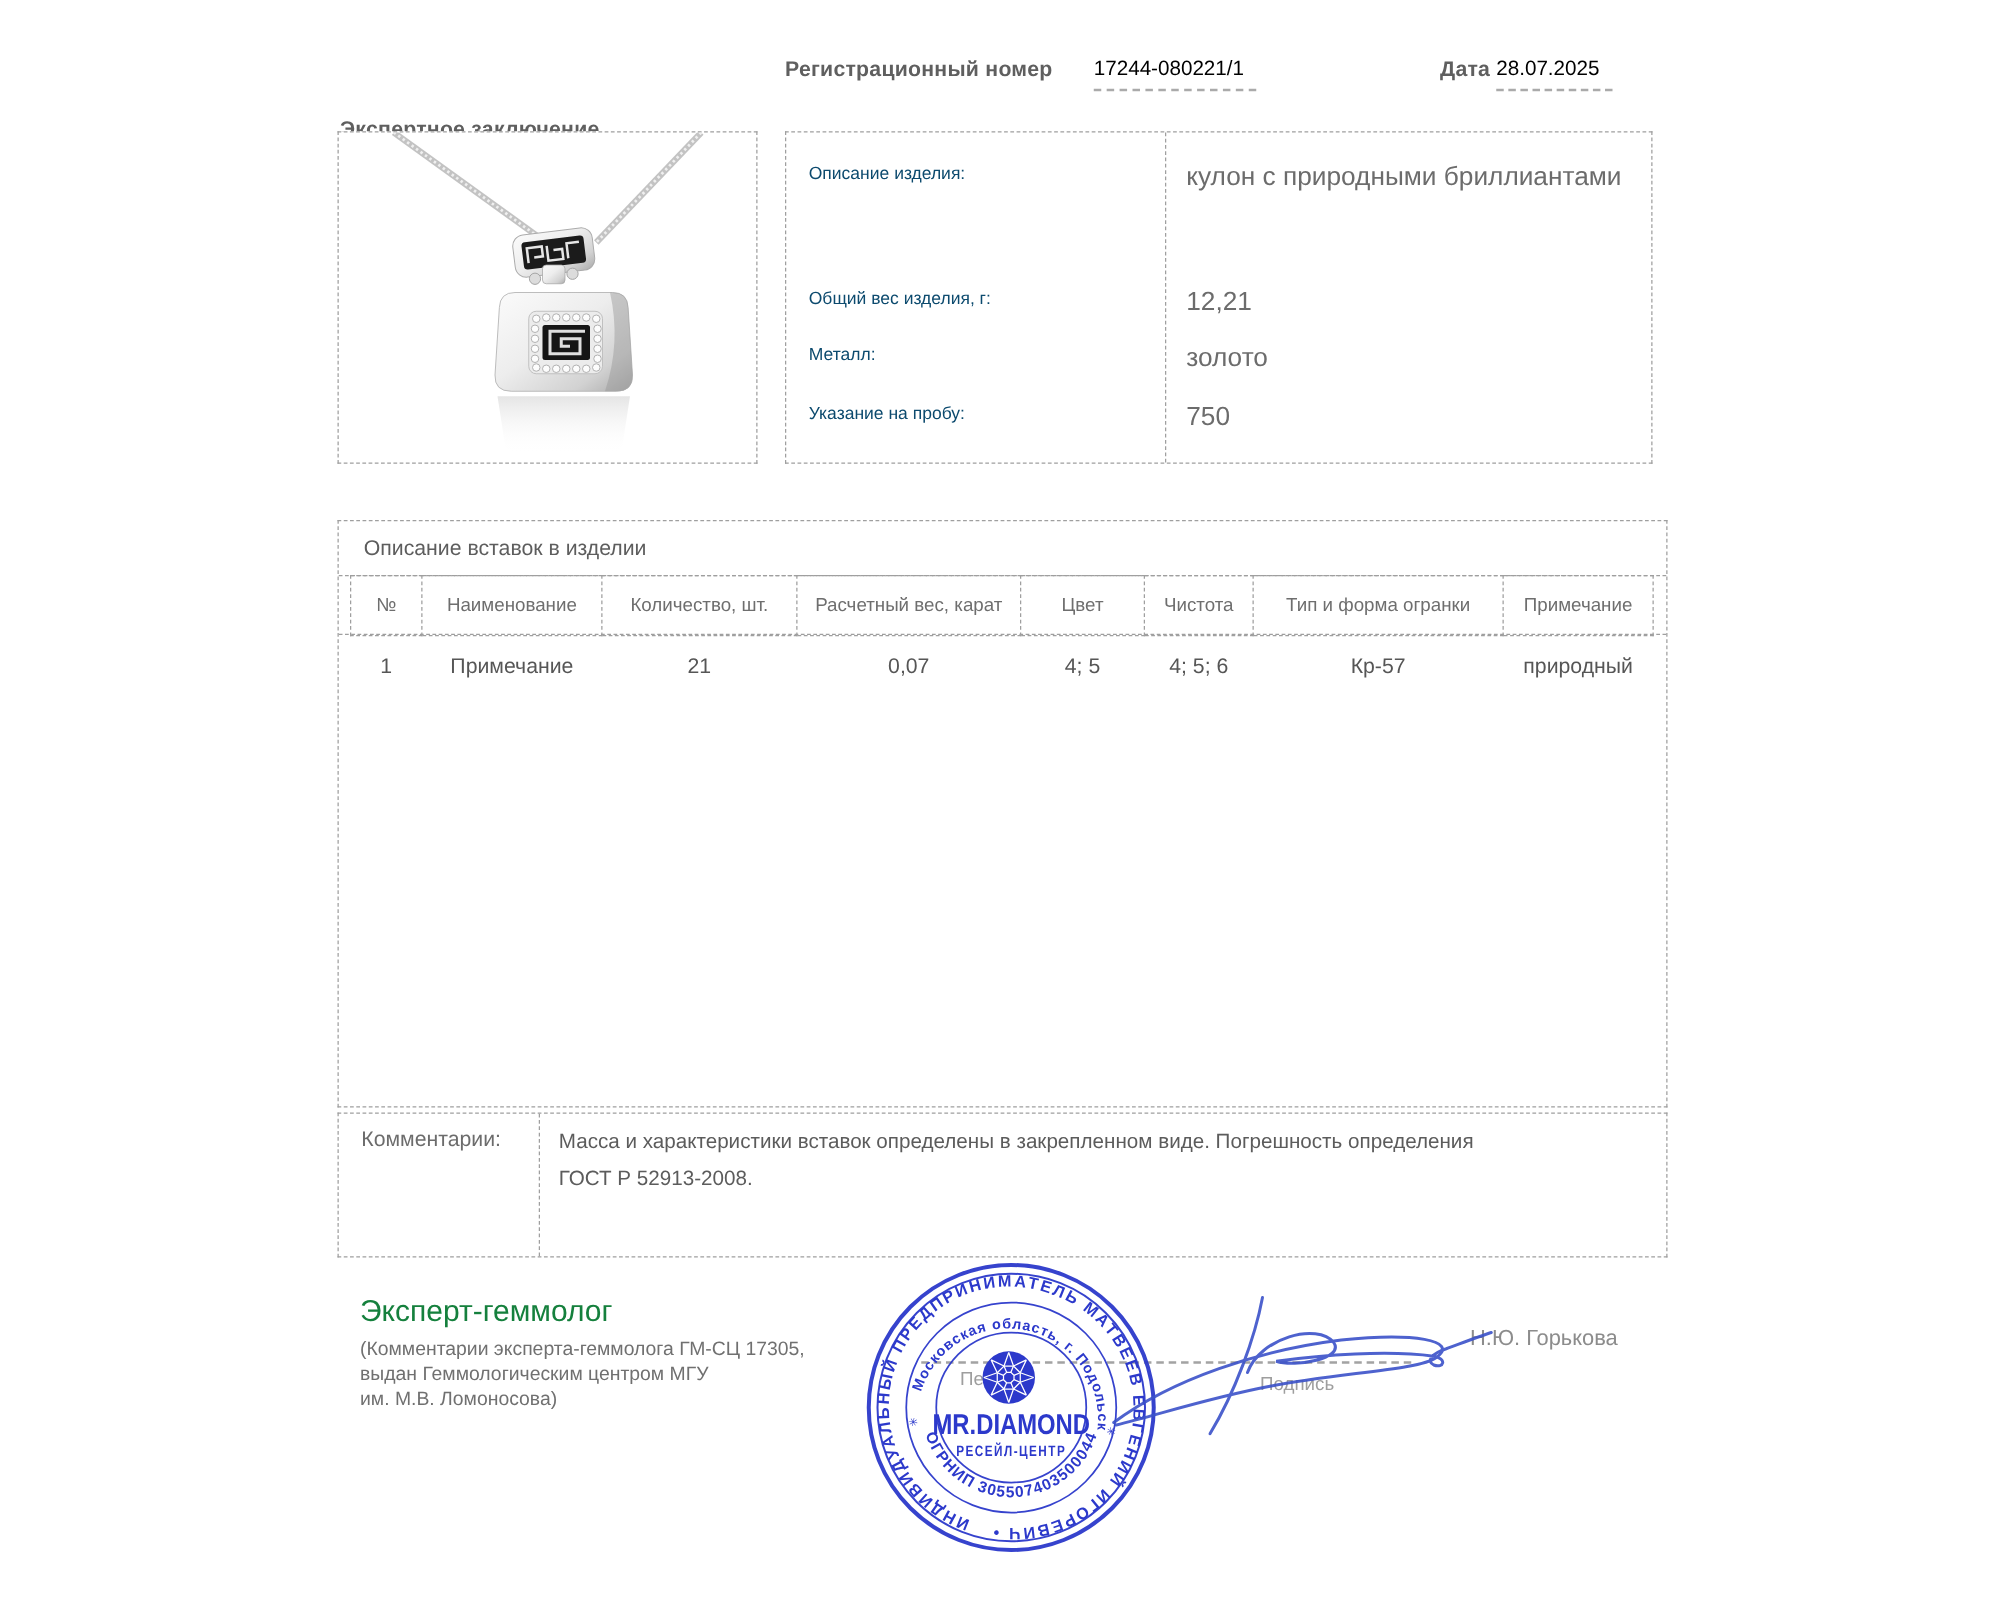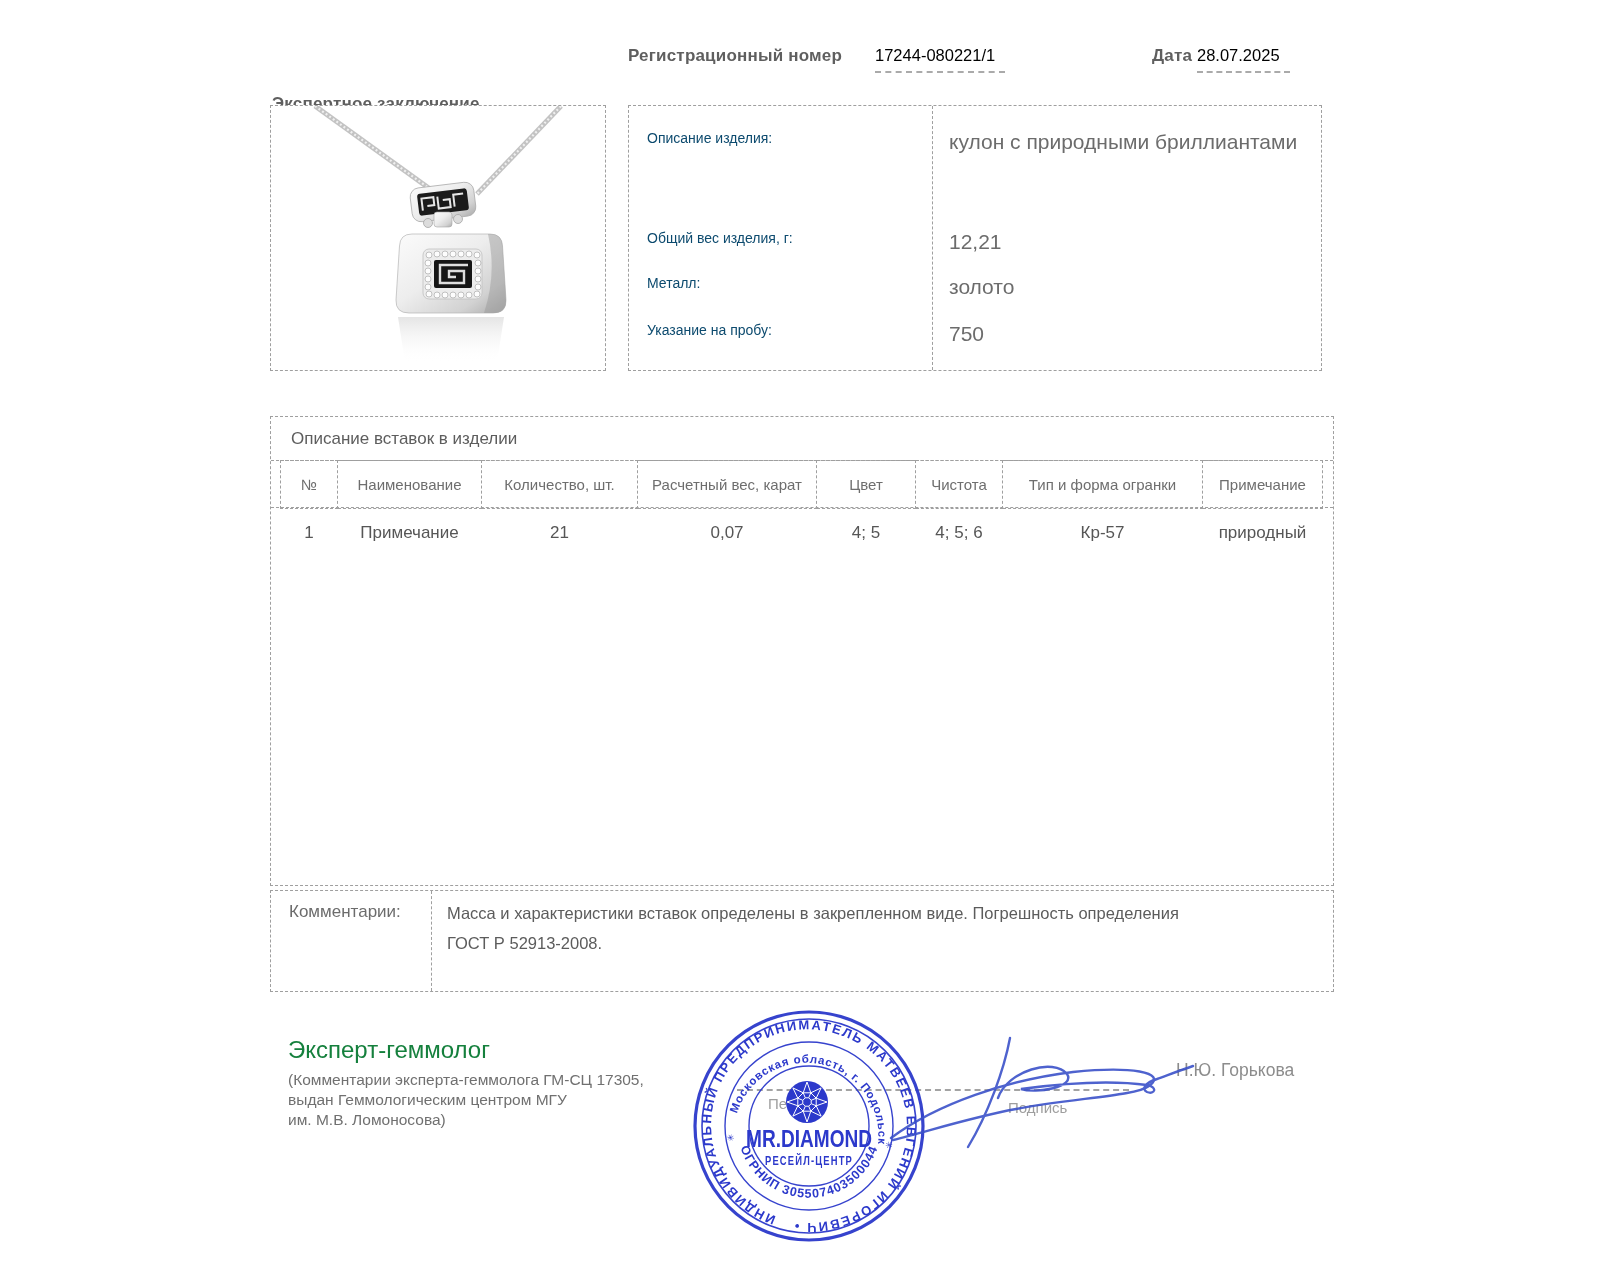--- a/index.html
+++ b/index.html
@@ -168,21 +168,21 @@
         <td>0,07</td>
         <td>4; 5</td>
         <td>4; 5; 6</td>
         <td>Кр-57</td>
         <td>природный</td>
       </tr>
     </tbody>
       </table>
   </div>
 
-  <div class="abs dashed-box" style="left:270px;top:890px;width:1064px;height:102px;">
+  <div class="abs dashed-box" style="left:270px;top:890px;width:1064px;height:116px;">
     <div class="com-divider"></div>
     <div class="com-label">Комментарии:</div>
     <div class="com-text">
       <div>Масса и характеристики вставок определены в закрепленном виде. Погрешность определения</div>
       <div>ГОСТ Р 52913-2008.</div>
     </div>
   </div>
 
   <div class="abs" style="left:288px;top:1036px;">
     <div class="expert-role">Эксперт-геммолог</div>

